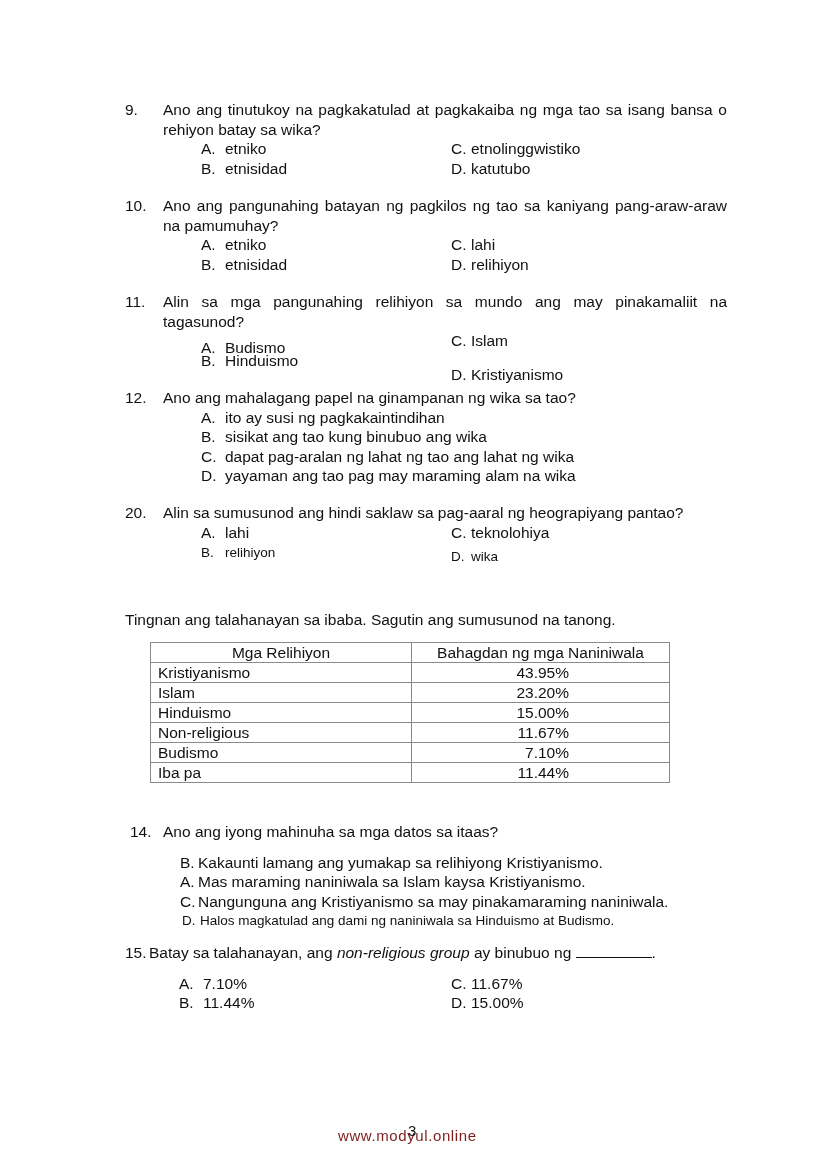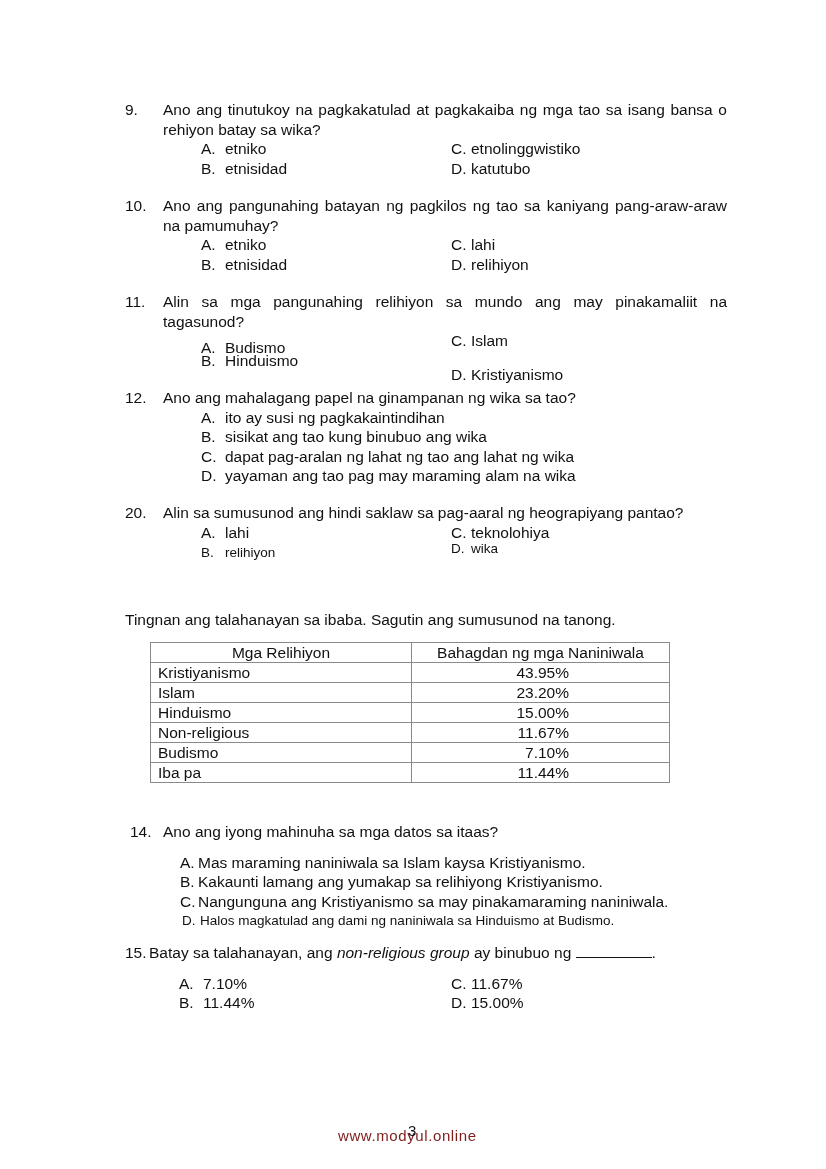--- a/index.html
+++ b/index.html
@@ -99,21 +99,21 @@
   </div>
 </div>
 
 <div class="q" style="top:503px;">
   <span class="qnum">20.</span>
   <div class="qtext" style="text-align:left; white-space:nowrap;">Alin sa sumusunod ang hindi saklaw sa pag-aaral ng heograpiyang pantao?</div>
   <div class="opts">
     <div class="opt c1" style="top:0"><span class="ltr">A.</span><span>lahi</span></div>
     <div class="opt c1 small" style="top:20px"><span class="ltr">B.</span><span>relihiyon</span></div>
     <div class="opt c2" style="top:0"><span class="ltr2">C.</span><span>teknolohiya</span></div>
-    <div class="opt c2 small" style="top:16px"><span class="ltr2">D.</span><span>wika</span></div>
+    <div class="opt c2 small" style="top:24px"><span class="ltr2">D.</span><span>wika</span></div>
   </div>
 </div>
 
 <div id="instruction" class="abs">Tingnan ang talahanayan sa ibaba. Sagutin ang sumusunod na tanong.</div>
 
 <table class="rel">
   <thead>
     <tr>
       <th>Mga Relihiyon</th>
       <th>Bahagdan ng mga Naniniwala</th>
@@ -144,22 +144,22 @@
       <td class="rname">Iba pa</td>
       <td class="pct">11.44%</td>
     </tr>
   </tbody>
 </table>
 
 <div class="q q14">
   <span class="qnum">14.</span>
   <div class="qtext" style="text-align:left;">Ano ang iyong mahinuha sa mga datos sa itaas?</div>
   <div class="l-opts">
+    <div><span class="ltr">B.</span><span>Kakaunti lamang ang yumakap sa relihiyong Kristiyanismo.</span></div>
     <div><span class="ltr">A.</span><span>Mas maraming naniniwala sa Islam kaysa Kristiyanismo.</span></div>
-    <div><span class="ltr">B.</span><span>Kakaunti lamang ang yumakap sa relihiyong Kristiyanismo.</span></div>
     <div><span class="ltr">C.</span><span>Nangunguna ang Kristiyanismo sa may pinakamaraming naniniwala.</span></div>
     <div class="small" style="padding-left:2px;"><span class="ltr">D.</span><span>Halos magkatulad ang dami ng naniniwala sa Hinduismo at Budismo.</span></div>
   </div>
 </div>
 
 <div class="q q15">
   <span class="qnum">15.</span>
   <div class="qtext">
     <span>Batay sa talahanayan, ang </span><em>non-religious group</em><span> ay binubuo ng </span><span class="blank"></span><span>.</span>
   </div>

